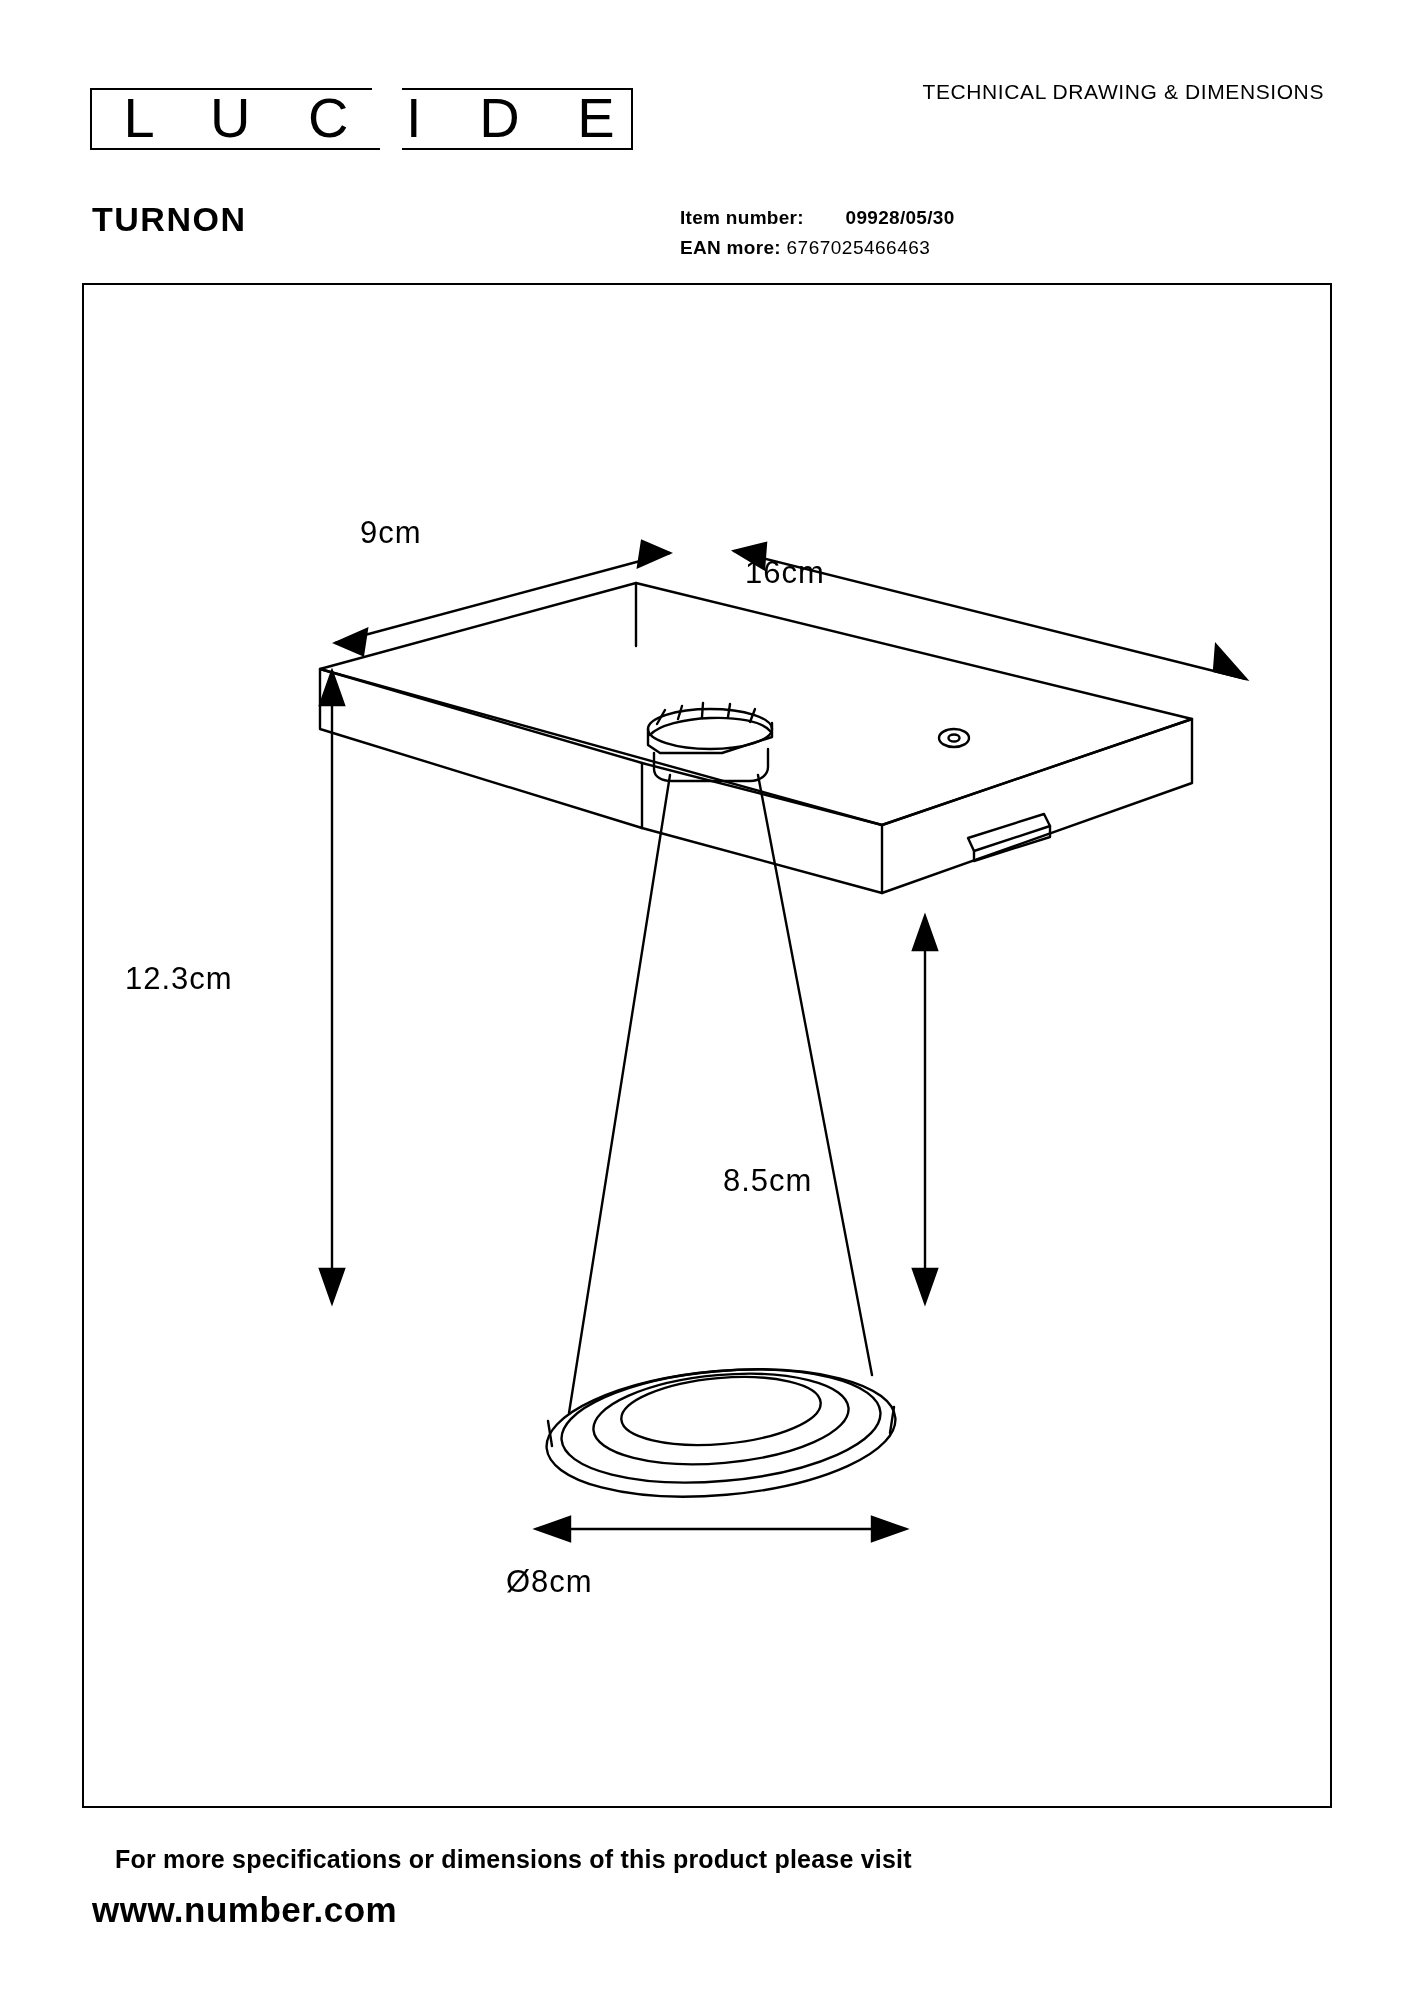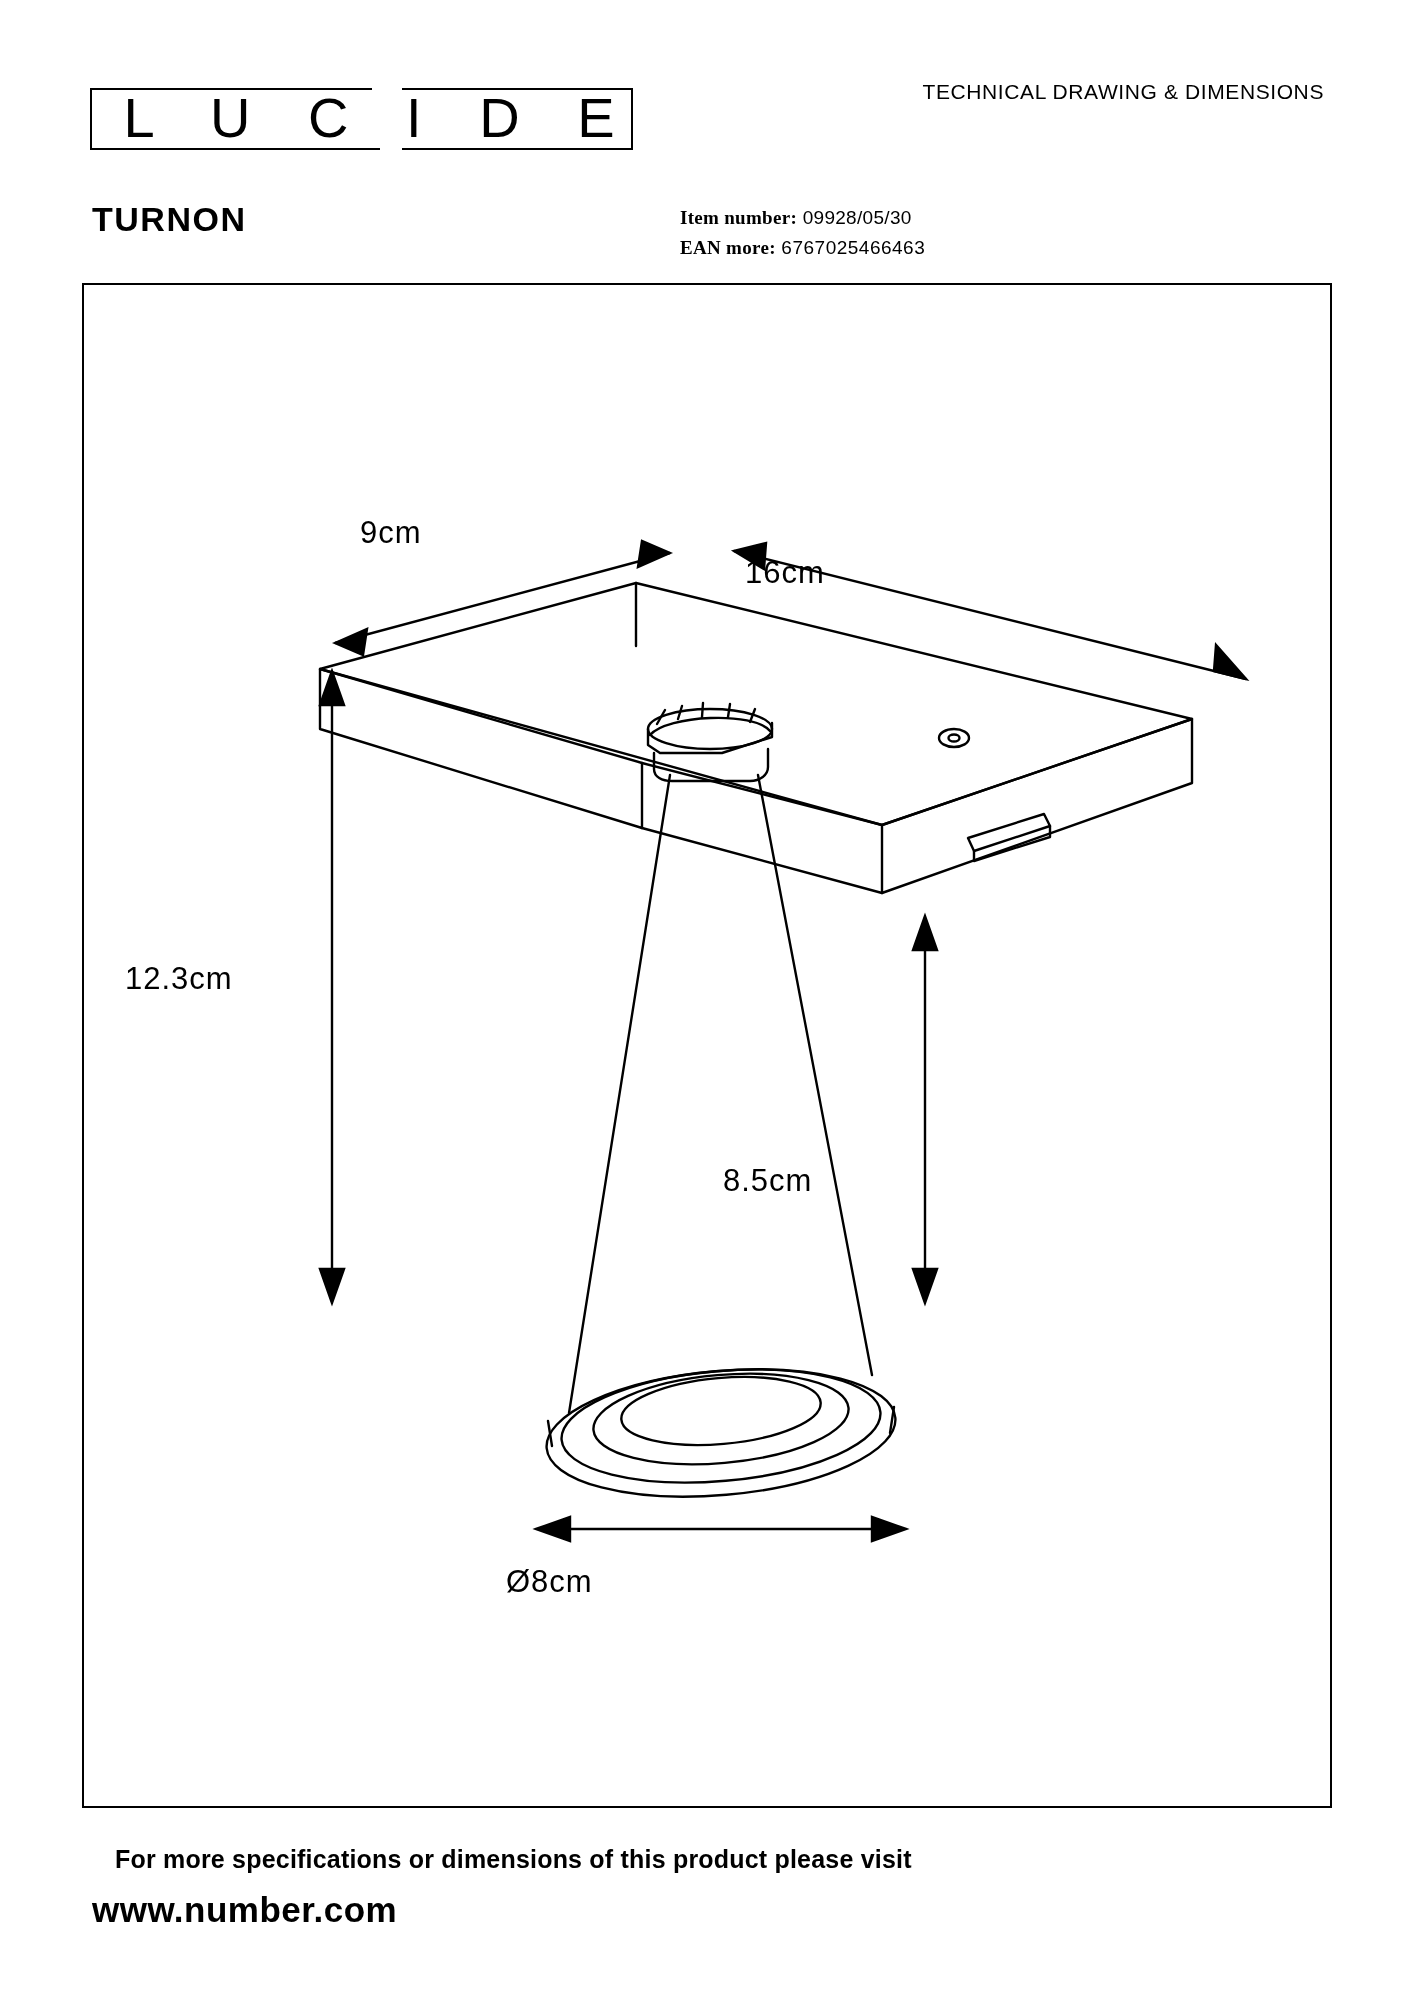--- a/index.html
+++ b/index.html
@@ -84,22 +84,22 @@
   }
 
   .meta {
     position: absolute;
     left: 680px;
     top: 203px;
     font-size: 19px;
     line-height: 30px;
     letter-spacing: 0.3px;
   }
-  .meta .lbl { font-weight: bold; font-family: Liberation Serif, serif; }
-  .meta .val { font-weight: normal; }
+  .meta .lbl { font-weight: bold; }
+  .meta .val { font-weight: bold; margin-left: 36px; }
   .meta .val-light { font-weight: 400; letter-spacing: 0.5px; }
 
   
   .frame {
     position: absolute;
     left: 82px;
     top: 283px;
     width: 1250px;
     height: 1525px;
     border: 2px solid #000;

